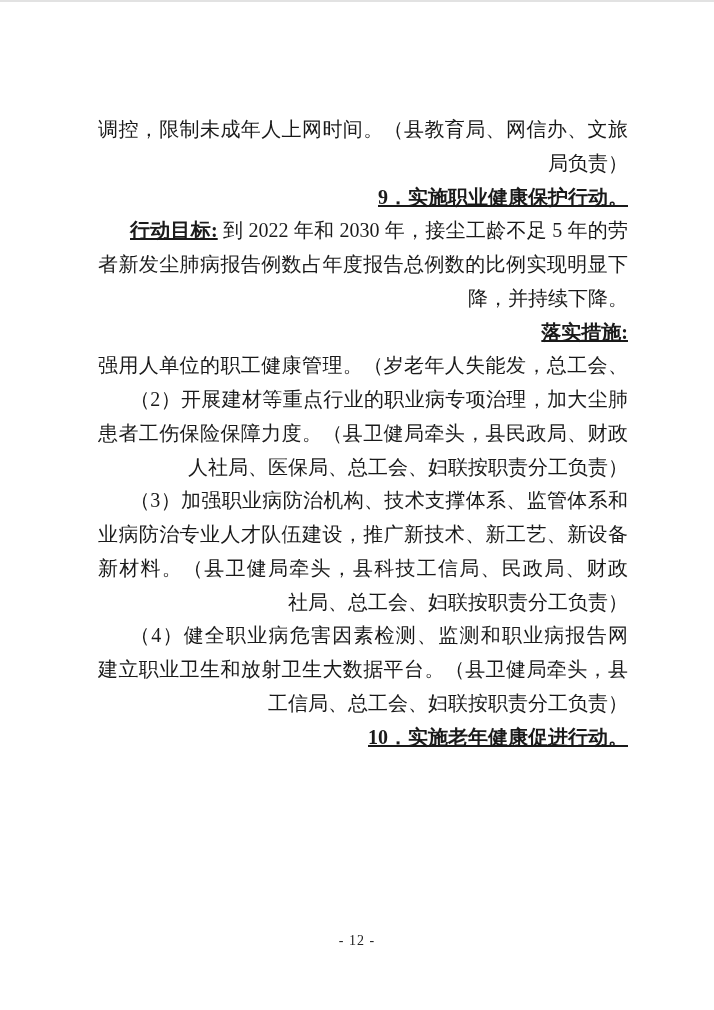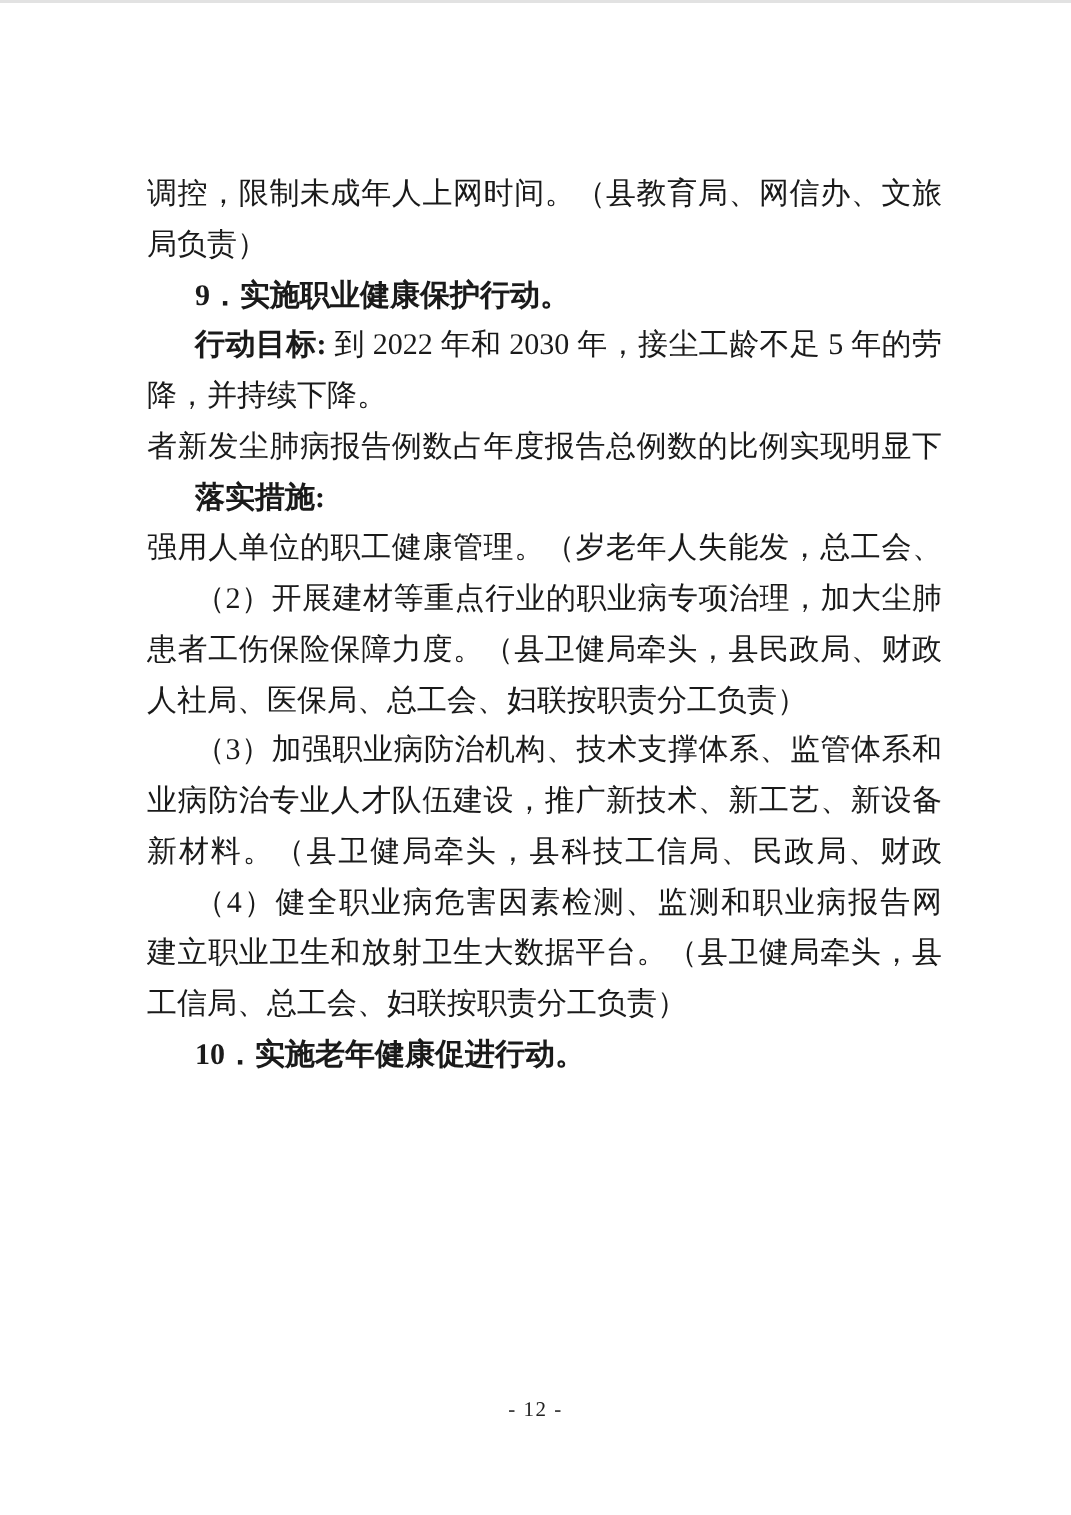--- a/index.html
+++ b/index.html
@@ -21,49 +21,50 @@
     left:98px;top:113px;width:530px;
     font-size:20px;
   }
   .line{
     height:33.75px;
     line-height:33.75px;
     overflow:hidden;
     text-justify:inter-character;
   }
   .line.j{text-align:justify;text-align-last:justify;}
-  .line.l{text-align:left;}
-  .b{font-weight:bold;}
+  .line.l{text-align:right;}
+  .b{font-weight:bold;text-decoration:underline;}
   .footer{
     position:absolute;top:933px;left:0;width:714px;
     text-align:center;
     font-size:14px;
     letter-spacing:1px;
     color:#222222;
   }
 </style>
 </head>
 <body>
 
 <div>
   <div class="top-edge"></div>
   <div class="content">
       <div class="line j"><span>调控，限制未成年人上网时间。（县教育局、网信办、文旅广体</span></div>
       <div class="line l"><span>局负责）</span></div>
       <div class="line l" style="padding-left: 32px;"><span class="b">9．实施职业健康保护行动。</span></div>
       <div class="line j" style="padding-left: 32px;"><span class="b">行动目标:</span><span> 到 2022 年和 2030 年，接尘工龄不足 5 年的劳动</span></div>
+      <div class="line j"><span>者新发尘肺病报告例数占年度报告总例数的比例实现明显下</span></div>
       <div class="line l"><span>降，并持续下降。</span></div>
-      <div class="line j"><span>者新发尘肺病报告例数占年度报告总例数的比例实现明显下</span></div>
       <div class="line l" style="padding-left: 32px;"><span class="b">落实措施:</span></div>
       <div class="line j"><span>强用人单位的职工健康管理。（岁老年人失能发，总工会、妇联按</span></div>
       <div class="line j" style="padding-left: 32px;"><span>（2）开展建材等重点行业的职业病专项治理，加大尘肺病</span></div>
       <div class="line j"><span>患者工伤保险保障力度。（县卫健局牵头，县民政局、财政局、</span></div>
       <div class="line l"><span>人社局、医保局、总工会、妇联按职责分工负责）</span></div>
       <div class="line j" style="padding-left: 32px;"><span>（3）加强职业病防治机构、技术支撑体系、监管体系和职</span></div>
       <div class="line j"><span>业病防治专业人才队伍建设，推广新技术、新工艺、新设备和</span></div>
       <div class="line j"><span>新材料。（县卫健局牵头，县科技工信局、民政局、财政局、人</span></div>
+      <div class="line l"><span>社局、总工会、妇联按职责分工负责）</span></div>
       <div class="line j" style="padding-left: 32px;"><span>（4）健全职业病危害因素检测、监测和职业病报告网络，</span></div>
       <div class="line j"><span>建立职业卫生和放射卫生大数据平台。（县卫健局牵头，县科技</span></div>
       <div class="line l"><span>工信局、总工会、妇联按职责分工负责）</span></div>
       <div class="line l" style="padding-left: 32px;"><span class="b">10．实施老年健康促进行动。</span></div>
     </div>
   <div class="footer">- 12 -</div>
 </div>
 
 </body></html>

